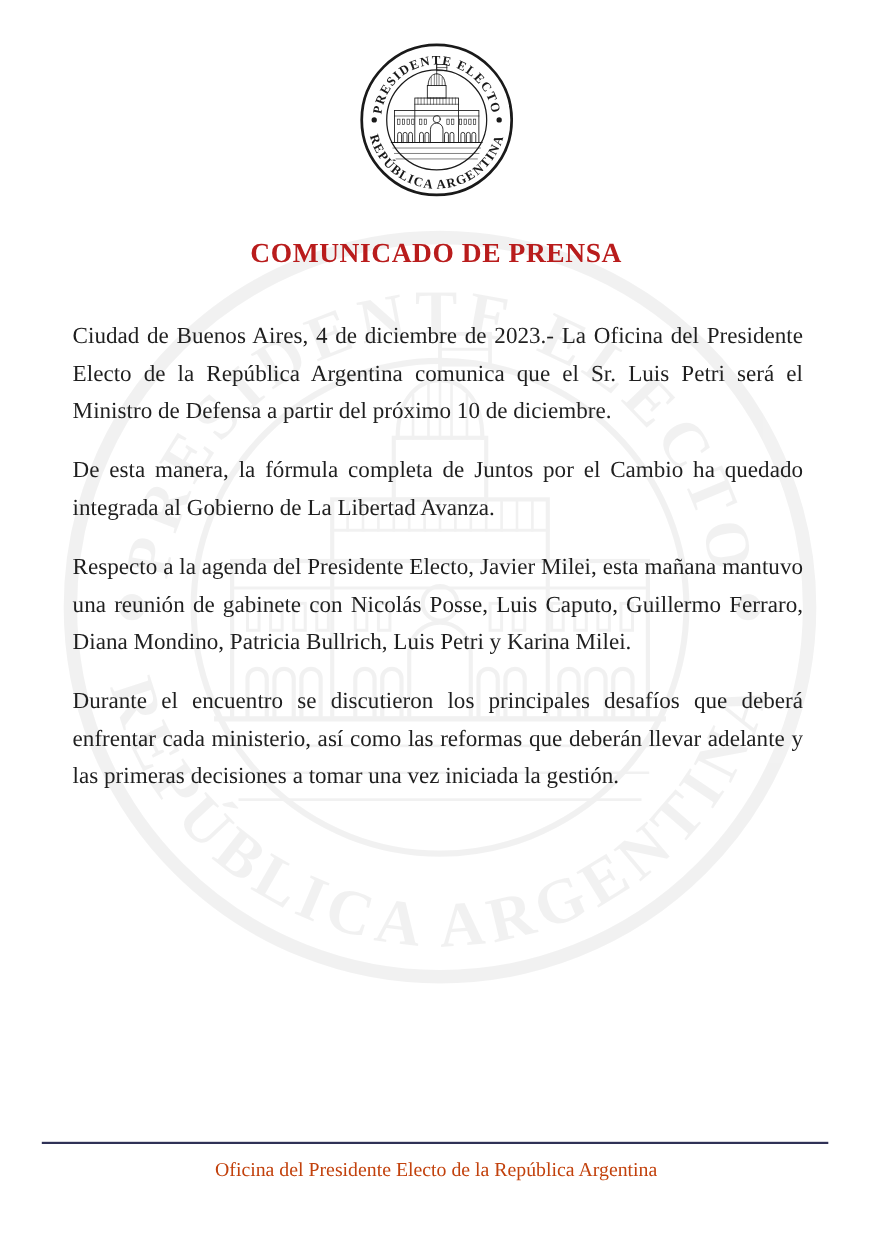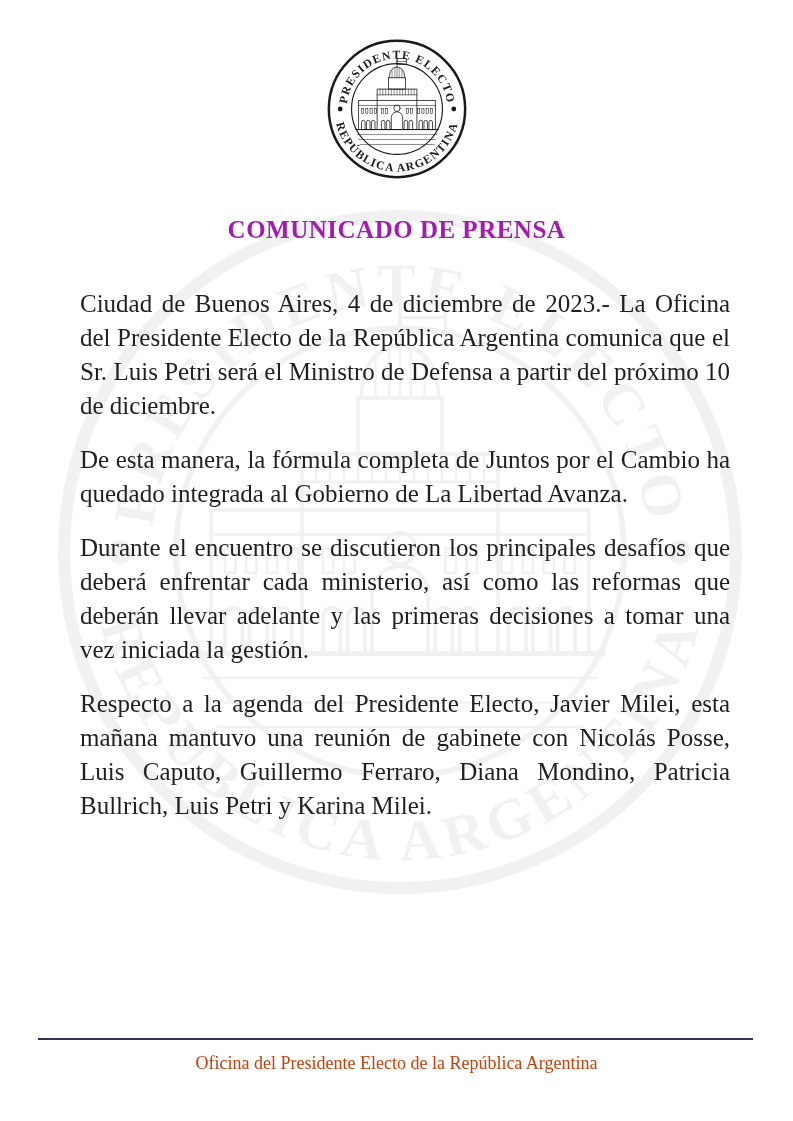--- a/index.html
+++ b/index.html
@@ -41,30 +41,30 @@
     text-align: center;
   }
   .logo { width: 142px; height: 142px; color: #1a1a1a; }
   .title {
     position: relative; z-index: 1;
     margin: 32px 0 0 0;
     text-align: center;
     font-size: 25px;
     font-weight: 700;
     letter-spacing: 0.5px;
-    color: #a21caf;
+    color: #b91c1c;
   }
   
   .doc-body {
     position: relative; z-index: 1;
     margin: 43px 63px 0 64px;
   }
   .doc-body p {
-    margin: 0 0 20px 16px;
-    font-size: 25px;
+    margin: 0 0 20px 2px;
+    font-size: 21px;
     line-height: 34px;
     text-align: justify;
     color: #1f1f1f;
   }
   
   .footer {
     position: absolute; z-index: 1;
     left: 0; right: 0; bottom: 0;
     height: 83px;
   }
@@ -161,22 +161,22 @@
     <svg class="logo" viewBox="0 0 200 200" xmlns="http://www.w3.org/2000/svg">
         <use href="#seal-symbol"></use>
       </svg>
   </div>
 
   <h1 class="title">COMUNICADO DE PRENSA</h1>
 
   <div class="doc-body">
     <p>Ciudad de Buenos Aires, 4 de diciembre de 2023.- La Oficina del Presidente Electo de la República Argentina comunica que el Sr. Luis Petri será el Ministro de Defensa a partir del próximo 10 de diciembre.</p>
     <p>De esta manera, la fórmula completa de Juntos por el Cambio ha quedado integrada al Gobierno de La Libertad Avanza.</p>
+    <p>Respecto a la agenda del Presidente Electo, Javier Milei, esta mañana mantuvo una reunión de gabinete con Nicolás Posse, Luis Caputo, Guillermo Ferraro, Diana Mondino, Patricia Bullrich, Luis Petri y Karina Milei.</p>
     <p>Durante el encuentro se discutieron los principales desafíos que deberá enfrentar cada ministerio, así como las reformas que deberán llevar adelante y las primeras decisiones a tomar una vez iniciada la gestión.</p>
-    <p>Respecto a la agenda del Presidente Electo, Javier Milei, esta mañana mantuvo una reunión de gabinete con Nicolás Posse, Luis Caputo, Guillermo Ferraro, Diana Mondino, Patricia Bullrich, Luis Petri y Karina Milei.</p>
   </div>
 
   <div class="footer">
     <div class="footer-rule"></div>
     <div class="footer-text">Oficina del Presidente Electo de la República Argentina</div>
   </div>
 
 </div>
 
 </body></html>

